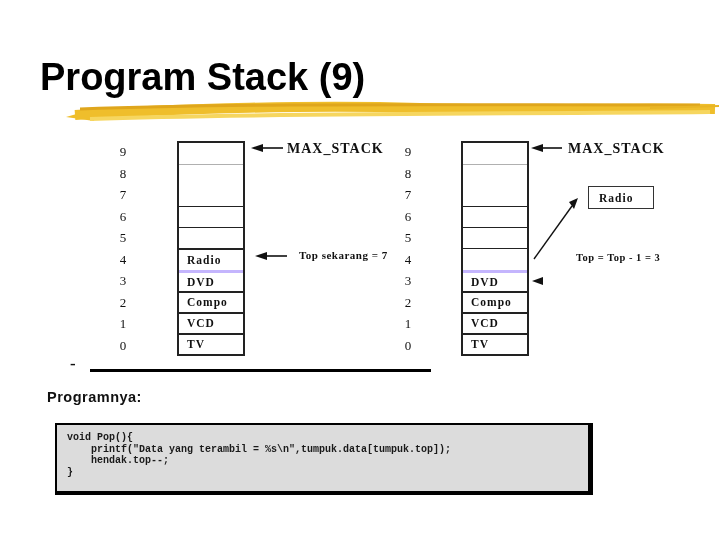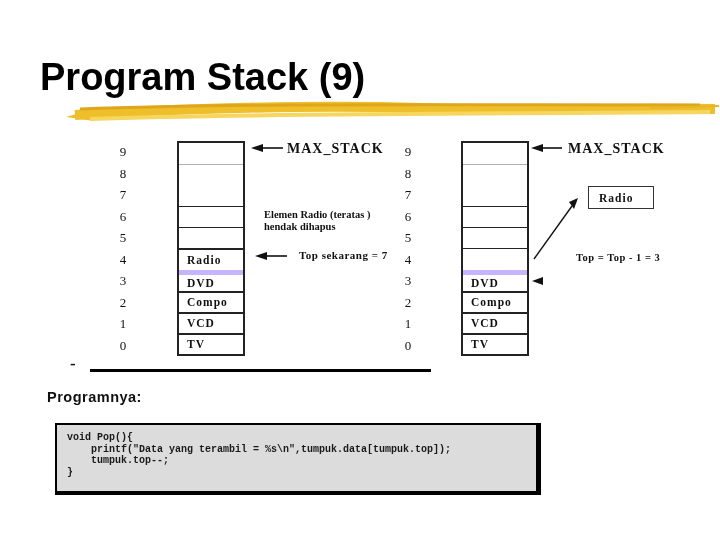--- a/index.html
+++ b/index.html
@@ -21,21 +21,21 @@
   .stack-box{position:absolute;top:141px;width:68px;height:215px;border:2px solid #222;
              box-sizing:border-box;background:#fff;}
   .stack-box.left{left:177px;}
   .stack-box.right{left:461px;}
   .cell{height:21.1px;box-sizing:border-box;display:flex;align-items:center;
         padding-left:8px;font-size:11.5px;font-weight:bold;letter-spacing:1px;color:#111;
         white-space:nowrap;overflow:hidden;}
   .bt-faint{border-top:1px solid #b0b0b0;}
   .bt-thin {border-top:1px solid #222;}
   .bt-med  {border-top:2px solid #222;}
-  .bt-gray {border-top:5px solid #c4b5fd;}
+  .bt-gray {border-top:3px solid #c4b5fd;}
 
   
   .ann{position:absolute;font-weight:bold;color:#111;white-space:nowrap;}
   .max-label{font-size:14px;letter-spacing:1px;}
   .max-left{left:287px;top:141px;}
   .max-right{left:568px;top:141px;}
   .note{left:264px;top:209px;font-size:10.5px;line-height:12px;}
   .top-now{left:299px;top:249px;font-size:11px;letter-spacing:0.5px;}
   .top-after{left:576px;top:252px;font-size:10.5px;letter-spacing:0.5px;}
 
@@ -45,21 +45,21 @@
               padding-left:10px;font-size:11.5px;font-weight:bold;letter-spacing:1px;background:#fff;}
 
   
   .arrows{position:absolute;left:0;top:0;width:720px;height:540px;pointer-events:none;}
 
   
   .bullet-dash{position:absolute;left:70px;top:354px;font-size:17px;font-weight:bold;}
   .divider{position:absolute;left:90px;top:369px;width:341px;height:3px;background:#000;}
   .prog-heading{position:absolute;left:47px;top:389px;font-family:"Liberation Sans",sans-serif;
                 font-weight:bold;font-size:14.5px;letter-spacing:0.5px;color:#111;text-align:center;}
-  .code-box{position:absolute;left:55px;top:423px;width:486px;height:72px;background:#dcdcdc;
+  .code-box{position:absolute;left:55px;top:423px;width:538px;height:72px;background:#dcdcdc;
             border:2px solid #000;border-right-width:5px;border-bottom-width:4px;
             box-sizing:border-box;padding:7px 10px;}
   .code-line{font-family:"Liberation Mono","DejaVu Sans Mono",monospace;font-weight:bold;
              font-size:10px;line-height:11.5px;color:#1a1a1a;white-space:pre;}
 </style>
 </head>
 <body>
 
 <div class="slide">
 
@@ -121,24 +121,20 @@
     <div class="cell bt-thin"></div>
     <div class="cell bt-gray">DVD</div>
     <div class="cell bt-med">Compo</div>
     <div class="cell bt-med">VCD</div>
     <div class="cell bt-med">TV</div>
   </div>
 
   <div class="ann max-label max-left">MAX_STACK</div>
   <div class="ann max-label max-right">MAX_STACK</div>
 
-  <div class="ann note">
-    <div>Elemen Radio (teratas )</div>
-    <div>hendak dihapus</div>
-  </div>
 
   <div class="ann top-now">Top sekarang = 7</div>
   <div class="ann top-after">Top = Top - 1 = 3</div>
 
   <div class="popped-box">
     <span>Radio</span>
   </div>
 
   <svg class="arrows">
     <g>
@@ -162,17 +158,17 @@
     </g>
   </svg>
 
   <div class="bullet-dash">-</div>
   <div class="divider"></div>
   <div class="prog-heading">Programnya:</div>
 
   <div class="code-box">
     <div class="code-line">void Pop(){</div>
     <div class="code-line">    printf("Data yang terambil = %s\n",tumpuk.data[tumpuk.top]);</div>
-    <div class="code-line">    tumpuk.top--;</div>
+    <div class="code-line">    hendak.top--;</div>
     <div class="code-line">}</div>
   </div>
 
 </div>
 
 </body></html>

